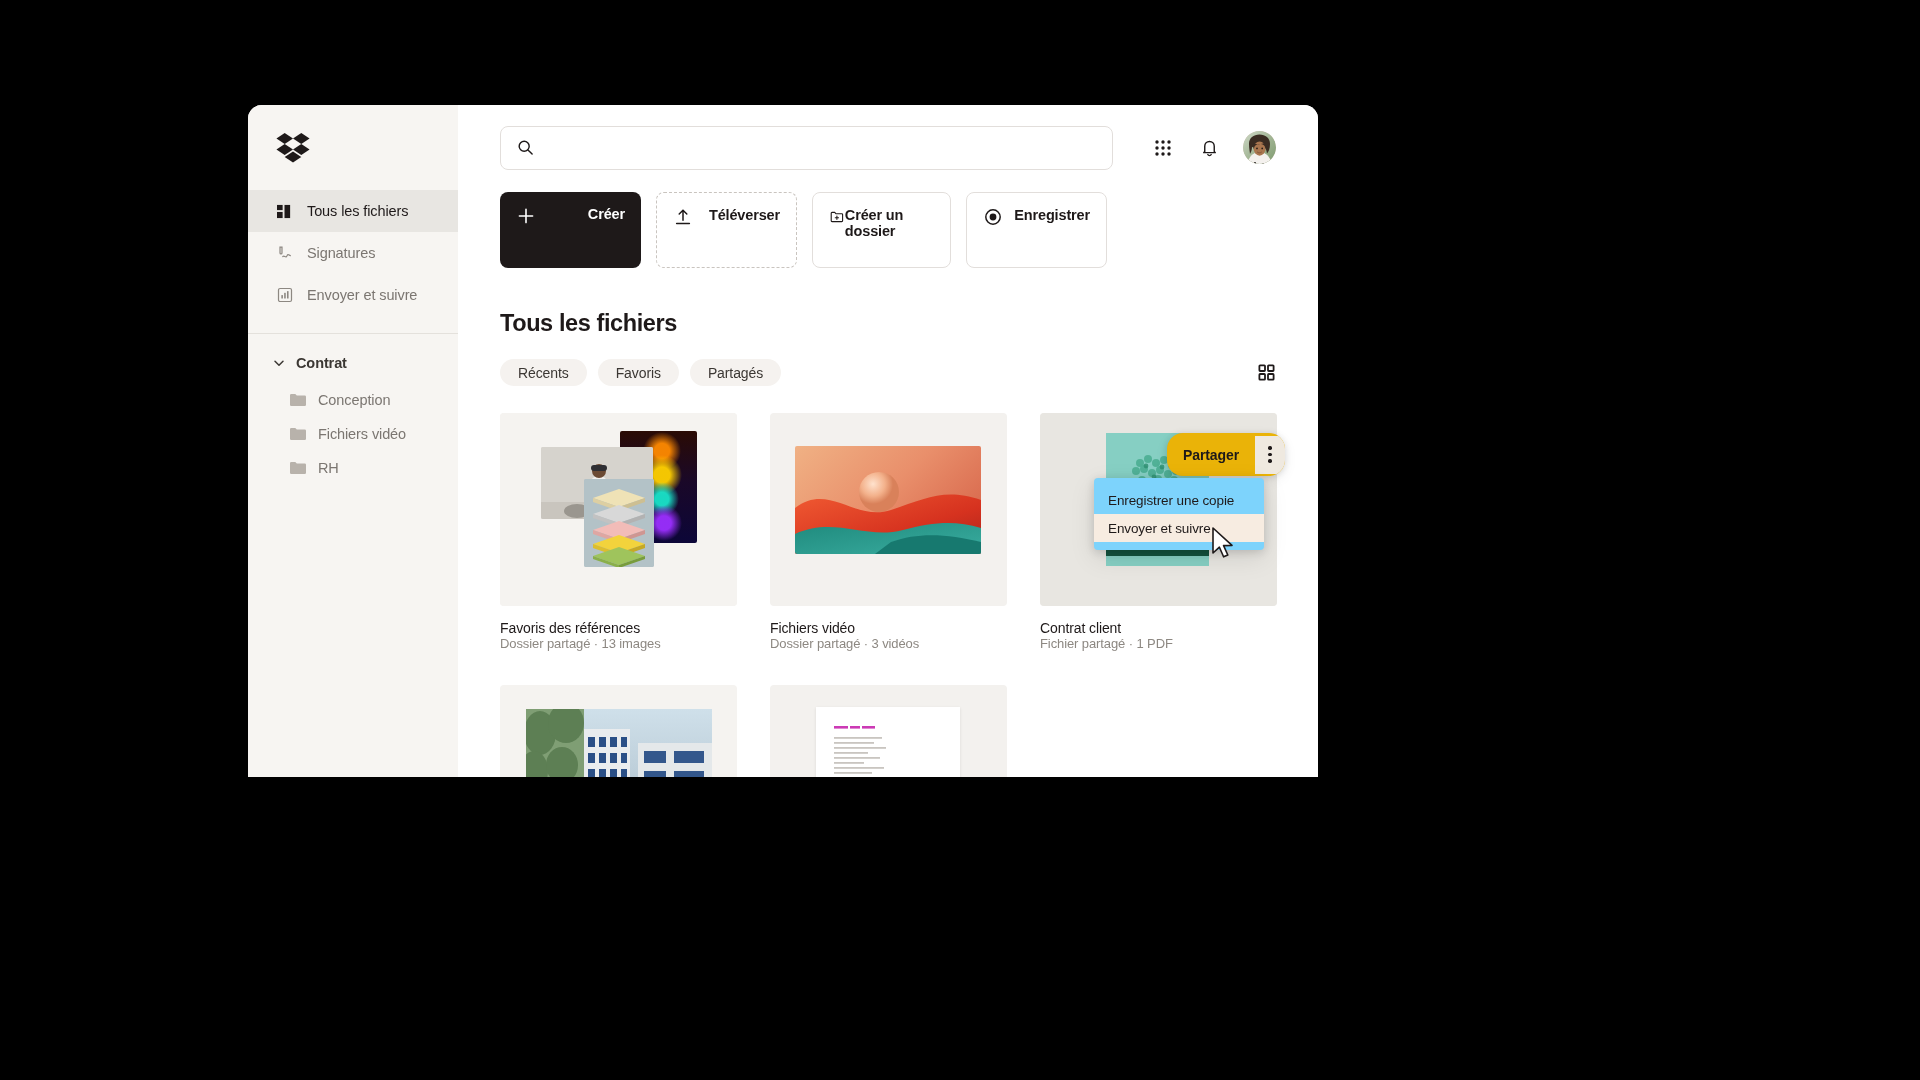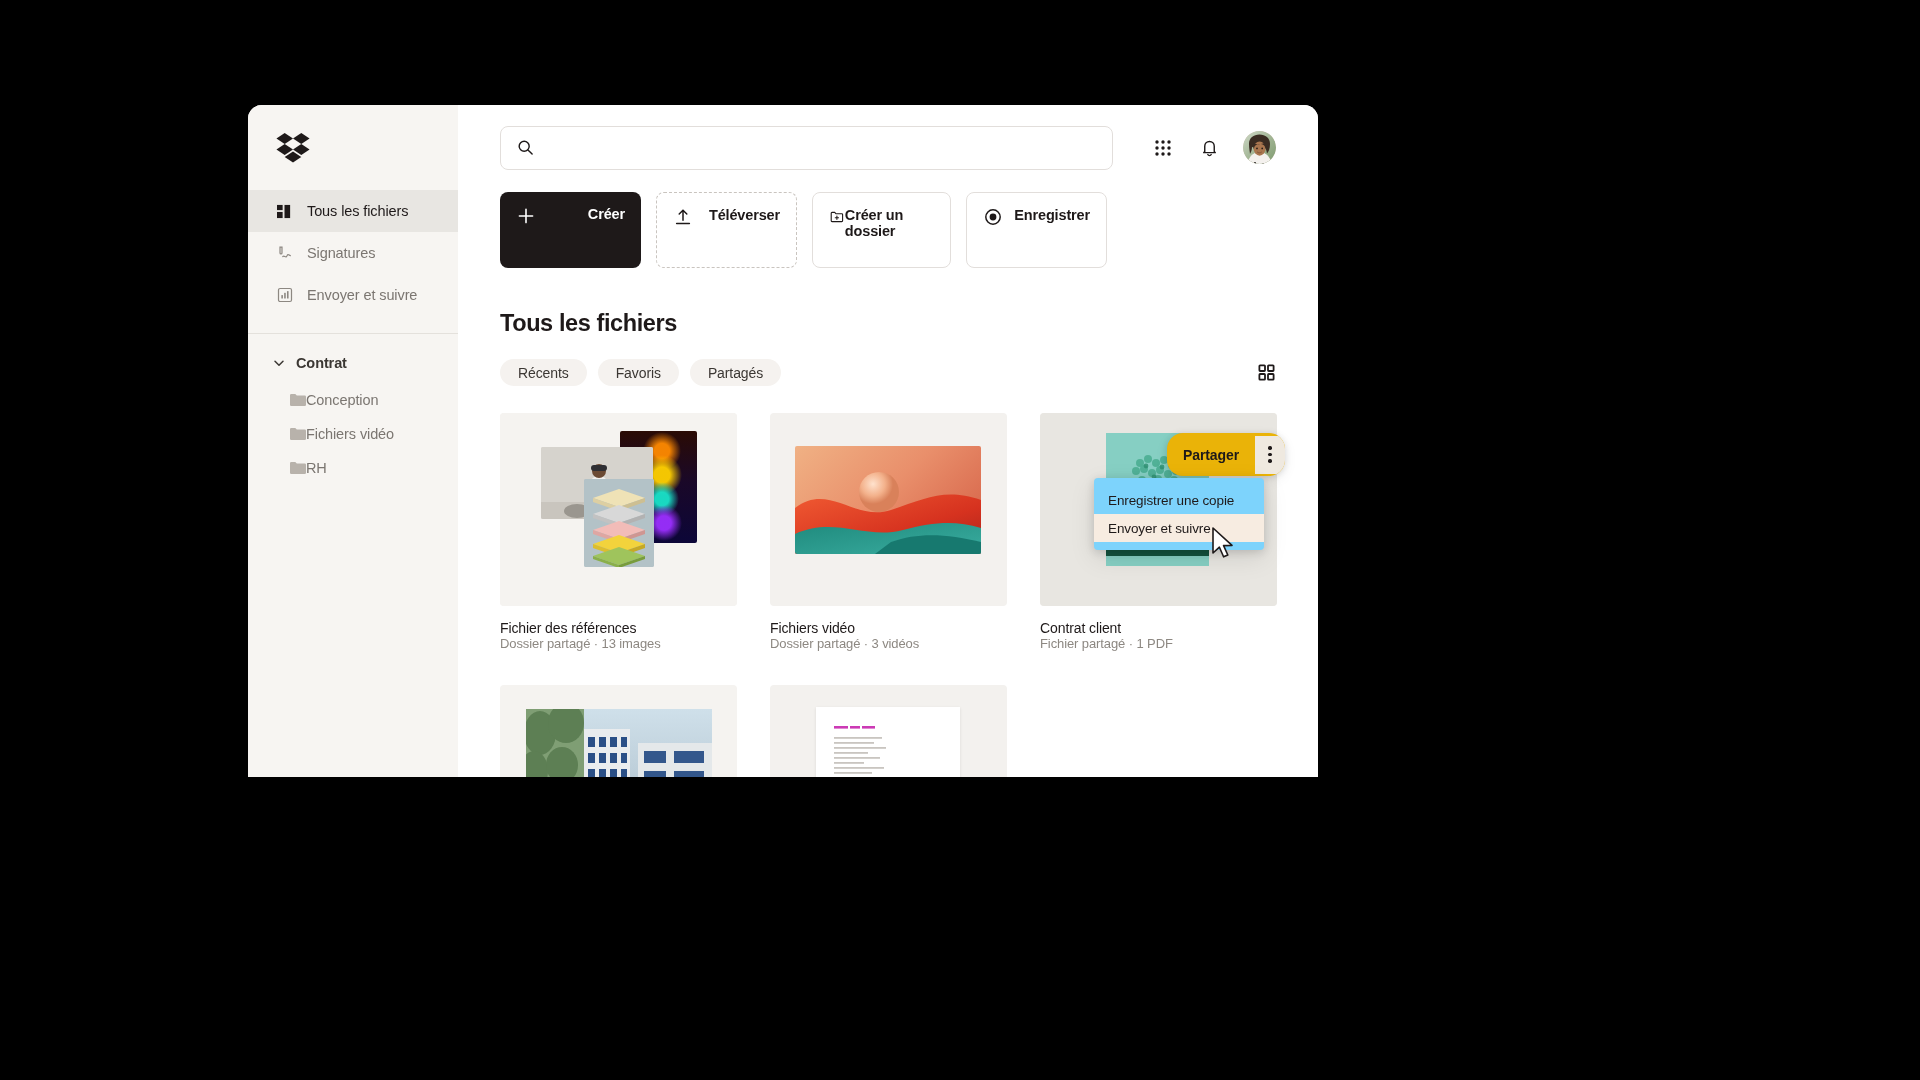--- a/index.html
+++ b/index.html
@@ -60,21 +60,21 @@
     display:flex; align-items:center; gap: 10px;
     padding-left: 24px;
     height: 40px;
     margin-top: 9px;
     cursor: pointer;
   }
   .section-head .caret { width: 14px; height: 14px; display:block; }
   .section-title { font-size: 14.5px; color: #3b3733; font-weight: 600; letter-spacing: -0.1px;}
 
   .folder-item {
-    display:flex; align-items:center; 
+    display:flex; align-items:center; gap: 12px;
     padding-left: 42px;
     height: 34px;
     cursor: pointer;
   }
   .folder-name { font-size: 14.5px; color: #7b7671; letter-spacing: -0.1px; }
   .folder-ico { width: 16px; height: 14px; flex: 0 0 16px; }
 
   
   .main {
     flex: 1 1 auto; height: 100%;
@@ -526,21 +526,21 @@
                 <polygon points="35,56 61,65 35,74 9,65" fill="#f2d33c"></polygon>
                   <polygon points="9,65 35,74 35,78 9,69" fill="#dcbe2e"></polygon>
                   <polygon points="61,65 35,74 35,78 61,69" fill="#c6a924"></polygon>
                 <polygon points="35,68 61,77 35,86 9,77" fill="#9fc45c"></polygon>
                   <polygon points="9,77 35,86 35,89 9,80" fill="#8aaf4a"></polygon>
                   <polygon points="61,77 35,86 35,89 61,80" fill="#789c3c"></polygon>
               </g>
             </svg>
           </div>
         </div>
-        <div class="card-title">Fichier des références</div>
+        <div class="card-title">Favoris des références</div>
         <div class="card-meta">Dossier partagé · 13 images</div>
       </div>
 
       <div class="file-card">
         <div class="thumb" style="background:#f3f1ee;">
           <div class="th2-img">
             <svg width="186" height="108" viewBox="0 0 186 108" preserveAspectRatio="none">
               <defs>
                 <linearGradient id="peach" x1="0" y1="0" x2="1" y2="0.6">
                   <stop offset="0%" stop-color="#f0b184"></stop>

